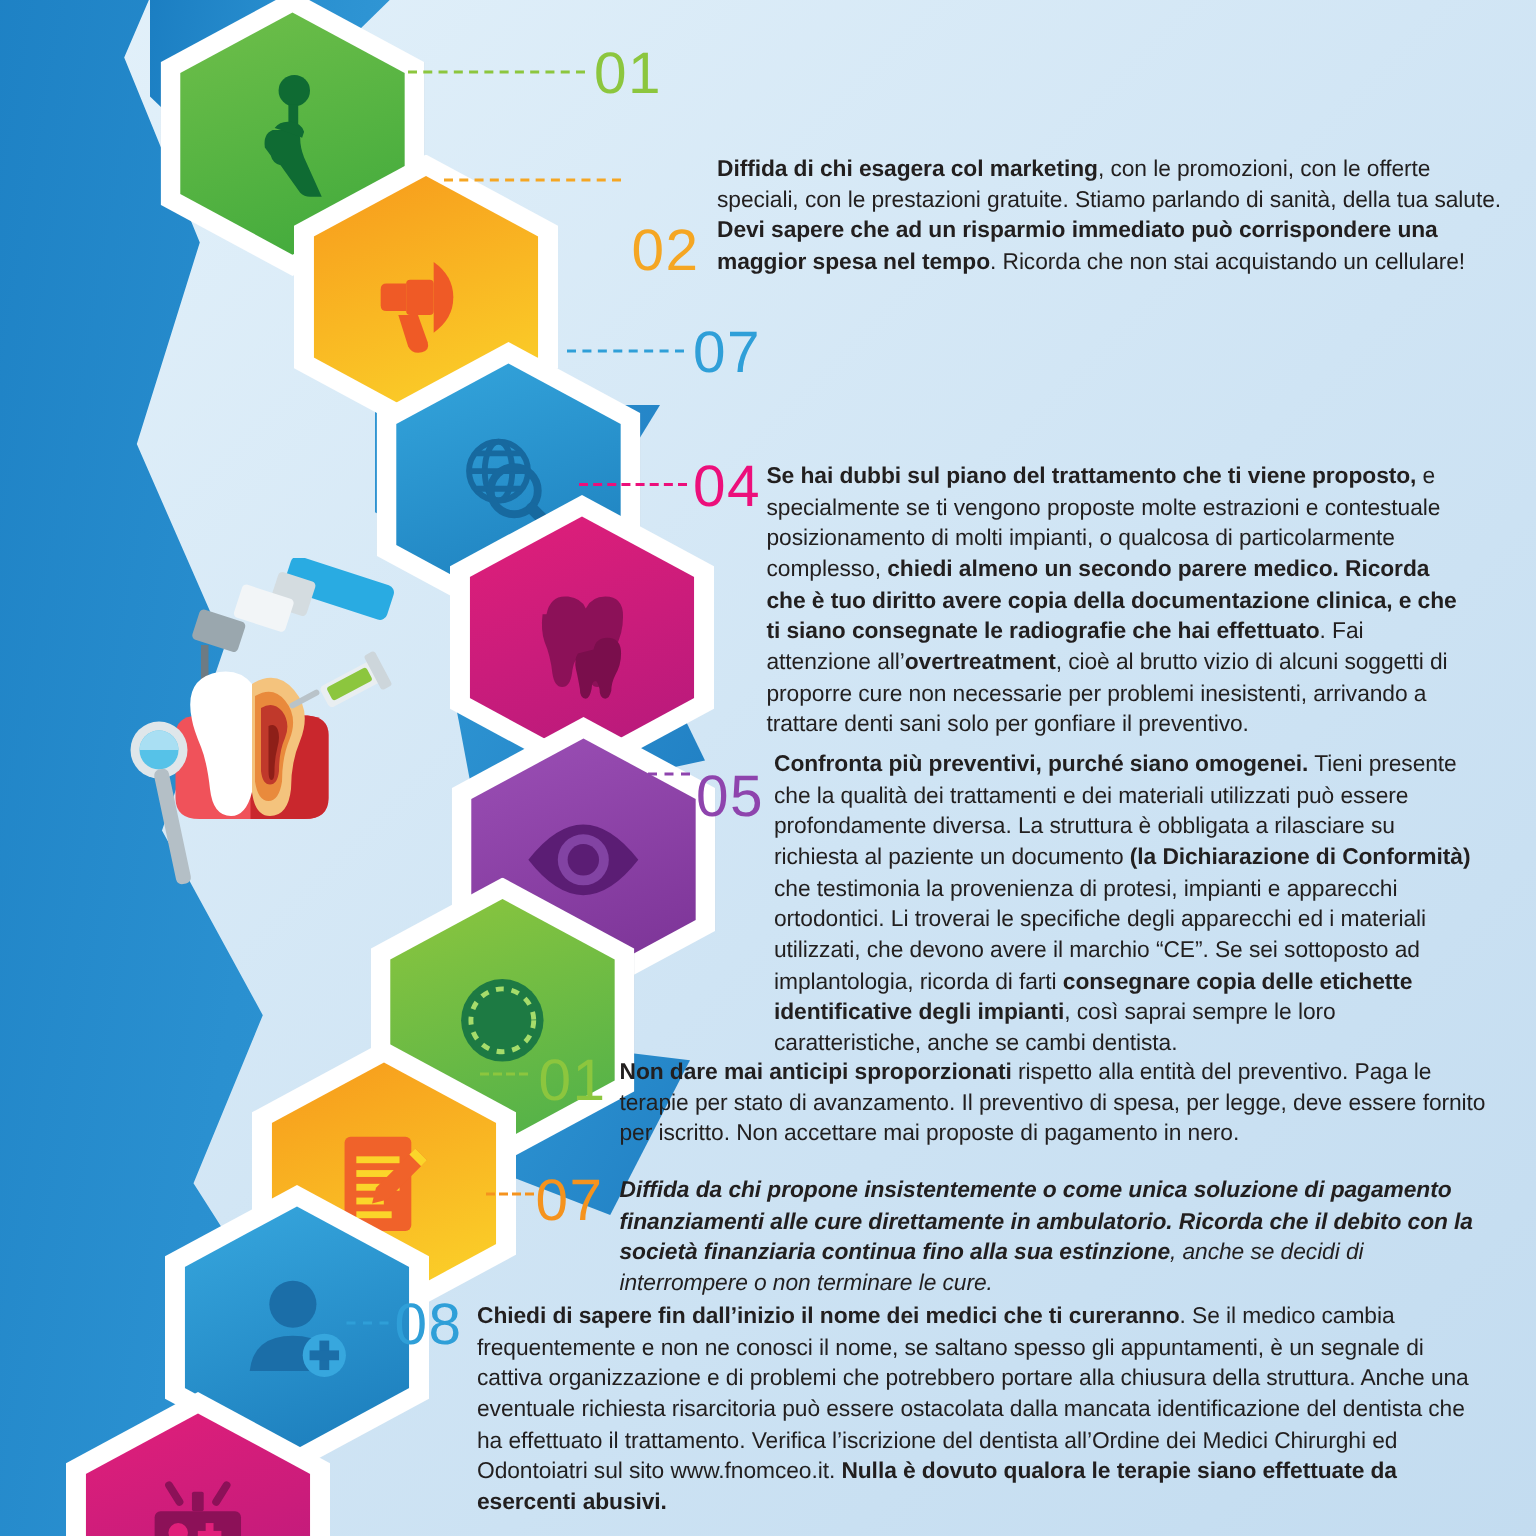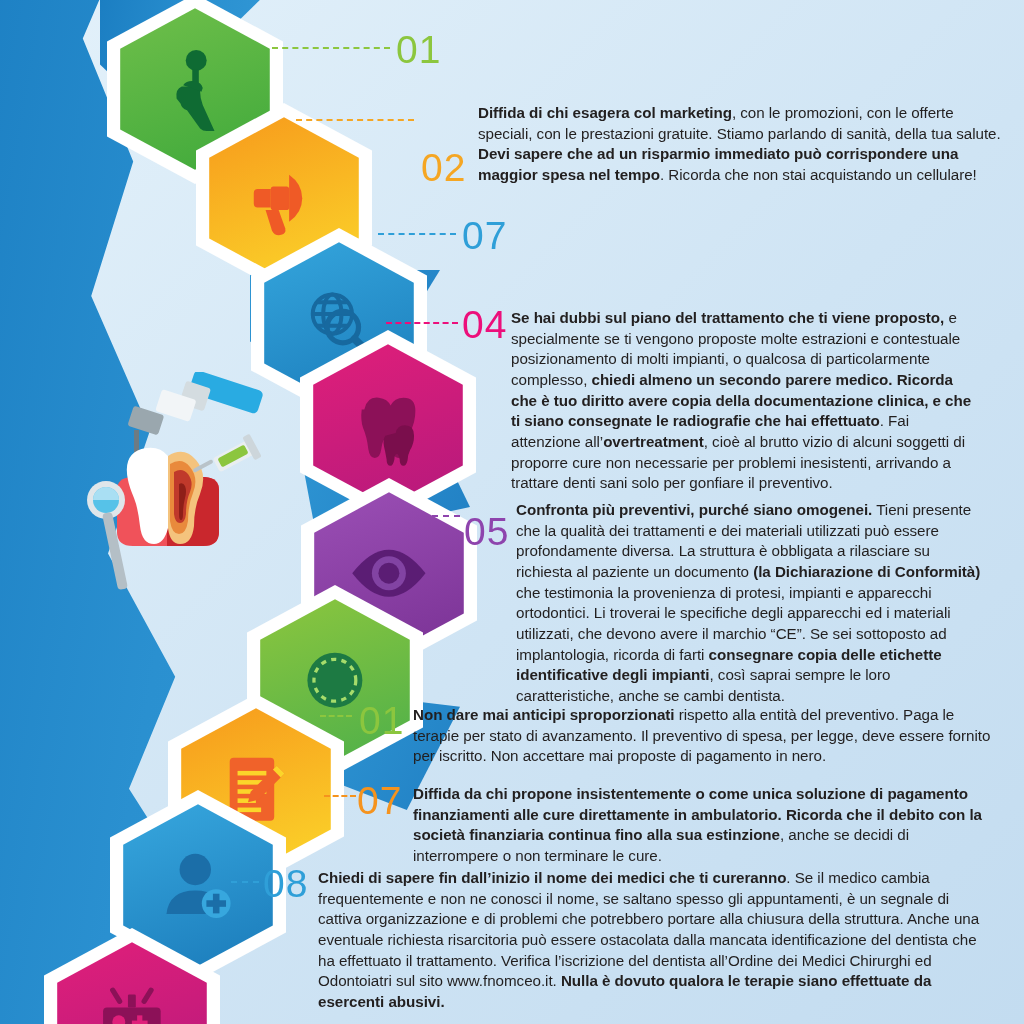--- a/index.html
+++ b/index.html
@@ -303,16 +303,16 @@
   <div class="num" style="left:462px; top:305px; color:#ec0f7b;">04</div>
   <div class="num" style="left:464px; top:512px; color:#8e44ad;">05</div>
   <div class="num" style="left:359px; top:701px; color:#8cc63e;">01</div>
   <div class="num" style="left:357px; top:781px; color:#f5931e;">07</div>
   <div class="num" style="left:263px; top:864px; color:#2f9fd8;">08</div>
 
   <div class="block" style="left:478px; top:103px; width:524px;"><b>Diffida di chi esagera col marketing</b><span>, con le promozioni, con le offerte speciali, con le prestazioni gratuite. Stiamo parlando di sanità, della tua salute. </span><b>Devi sapere che ad un risparmio immediato può corrispondere una maggior spesa nel tempo</b><span>. Ricorda che non stai acquistando un cellulare!</span></div>
   <div class="block" style="left:511px; top:308px; width:470px;"><b>Se hai dubbi sul piano del trattamento che ti viene proposto,</b><span> e specialmente se ti vengono proposte molte estrazioni e contestuale posizionamento di molti impianti, o qualcosa di particolarmente complesso, </span><b>chiedi almeno un secondo parere medico. Ricorda che è tuo diritto avere copia della documentazione clinica, e che ti siano consegnate le radiografie che hai effettuato</b><span>. Fai attenzione all’</span><b>overtreatment</b><span>, cioè al brutto vizio di alcuni soggetti di proporre cure non necessarie per problemi inesistenti, arrivando a trattare denti sani solo per gonfiare il preventivo.</span></div>
   <div class="block" style="left:516px; top:500px; width:466px;"><b>Confronta più preventivi, purché siano omogenei.</b><span> Tieni presente che la qualità dei trattamenti e dei materiali utilizzati può essere profondamente diversa. La struttura è obbligata a rilasciare su richiesta al paziente un documento </span><b>(la Dichiarazione di Conformità)</b><span> che testimonia la provenienza di protesi, impianti e apparecchi ortodontici. Li troverai le specifiche degli apparecchi ed i materiali utilizzati, che devono avere il marchio “CE”. Se sei sottoposto ad implantologia, ricorda di farti </span><b>consegnare copia delle etichette identificative degli impianti</b><span>, così saprai sempre le loro caratteristiche, anche se cambi dentista.</span></div>
   <div class="block" style="left:413px; top:705px; width:578px;"><b>Non dare mai anticipi sproporzionati</b><span> rispetto alla entità del preventivo. Paga le terapie per stato di avanzamento. Il preventivo di spesa, per legge, deve essere fornito per iscritto. Non accettare mai proposte di pagamento in nero.</span></div>
-  <div class="block" style="left:413px; top:784px; width:580px;"><b>Diffida da chi propone insistentemente o come unica soluzione di pagamento finanziamenti alle cure direttamente in ambulatorio. Ricorda che il debito con la società finanziaria continua fino alla sua estinzione</b><span>, anche se decidi di interrompere o non terminare le cure.</span></div>
+  <div class="block" style="left:413px; top:784px; width:580px;font-style:italic;"><b>Diffida da chi propone insistentemente o come unica soluzione di pagamento finanziamenti alle cure direttamente in ambulatorio. Ricorda che il debito con la società finanziaria continua fino alla sua estinzione</b><span>, anche se decidi di interrompere o non terminare le cure.</span></div>
   <div class="block" style="left:318px; top:868px; width:676px;"><b>Chiedi di sapere fin dall’inizio il nome dei medici che ti cureranno</b><span>. Se il medico cambia frequentemente e non ne conosci il nome, se saltano spesso gli appuntamenti, è un segnale di cattiva organizzazione e di problemi che potrebbero portare alla chiusura della struttura. Anche una eventuale richiesta risarcitoria può essere ostacolata dalla mancata identificazione del dentista che ha effettuato il trattamento. Verifica l’iscrizione del dentista all’Ordine dei Medici Chirurghi ed Odontoiatri sul sito www.fnomceo.it. </span><b>Nulla è dovuto qualora le terapie siano effettuate da esercenti abusivi.</b></div>
 
 </div>
 
 </body></html>

